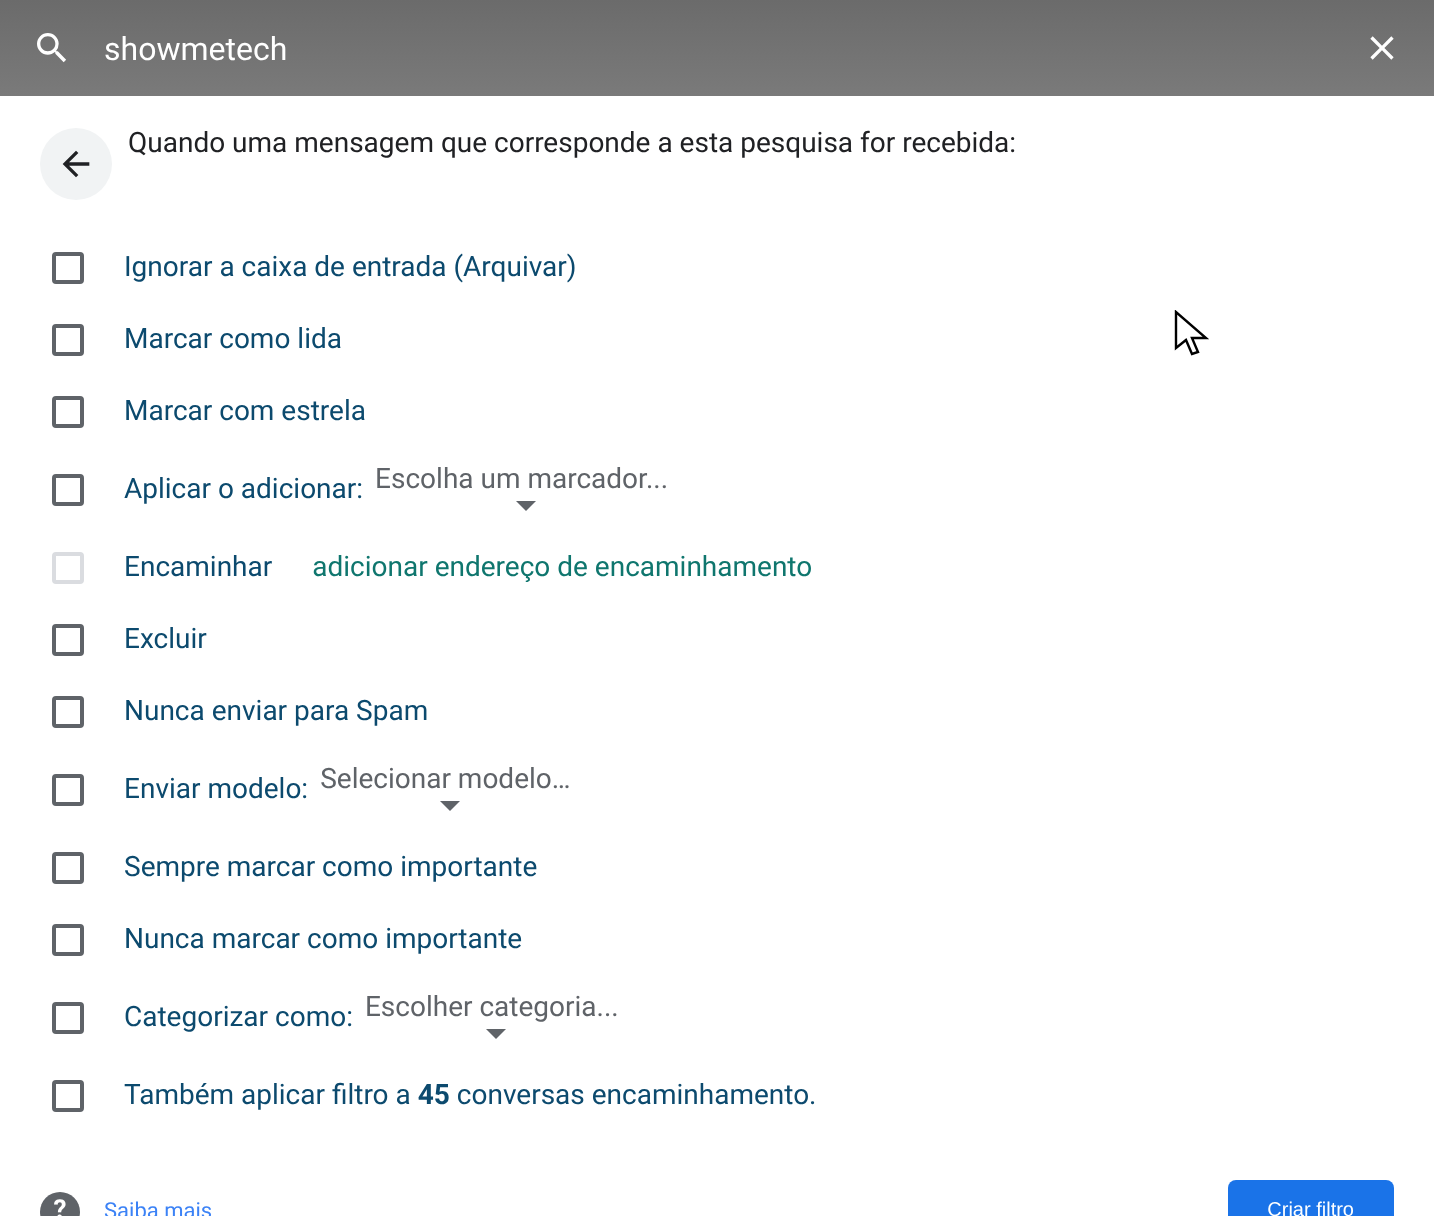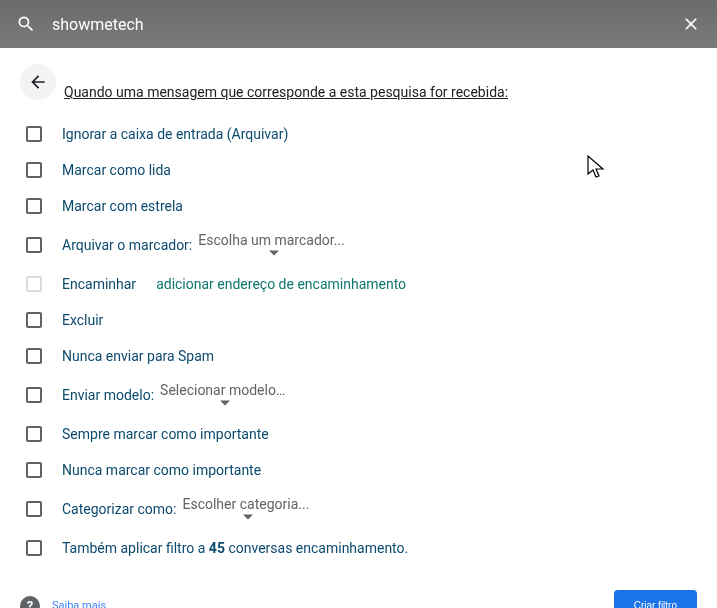--- a/index.html
+++ b/index.html
@@ -11,24 +11,24 @@
       font-family: 'Google Sans', Roboto, Arial, sans-serif;
       font-size: 14px;
       color: #202124;
       background: #fff;
       width: 717px;
       height: 608px;
       overflow: hidden;
     }
     .search-bar {
       display: flex;
-      align-items: center;
+      align-items: flex-end;
       height: 48px;
       background: linear-gradient(to bottom, #6b6b6b, #7a7a7a);
-      padding: 0 16px;
+      padding: 14px 16px;
     }
     .search-icon {
       color: #fff;
       margin-right: 16px;
       display: flex;
       align-items: center;
     }
     .search-text {
       flex: 1;
       color: #fff;
@@ -38,23 +38,22 @@
       color: #fff;
       display: flex;
       align-items: center;
       cursor: pointer;
     }
     .content {
       padding: 16px 20px 0 20px;
     }
     .header-row {
       display: flex;
-      align-items: flex-end;
+      align-items: flex-start;
       margin-bottom: 16px;
-      text-decoration: underline;
     }
     .back-btn {
       width: 36px;
       height: 36px;
       border-radius: 50%;
       background: #f1f3f4;
       display: flex;
       align-items: center;
       justify-content: center;
       cursor: pointer;
@@ -194,21 +193,21 @@
     <span class="option-label">Marcar como lida</span>
   </div>
 
   <div class="option-row">
     <div class="checkbox"></div>
     <span class="option-label">Marcar com estrela</span>
   </div>
 
   <div class="option-row">
     <div class="checkbox"></div>
-    <span class="option-label">Arquivar o marcador:</span>
+    <span class="option-label">Aplicar o adicionar:</span>
     <span class="dropdown">
       <span>Escolha um marcador...</span>
       <span class="dropdown-arrow">
         <svg width="10" height="10" viewBox="0 0 10 5">
             <path d="M0 0l5 5 5-5z" fill="#5f6368"></path>
           </svg>
       </span>
     </span>
   </div>
 

